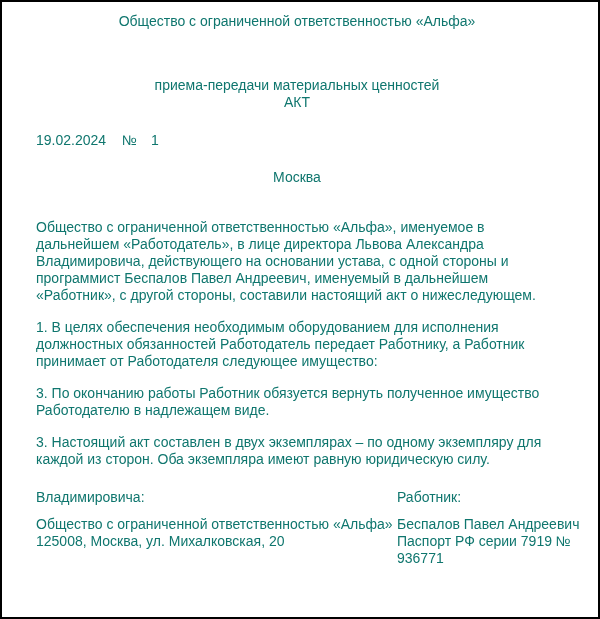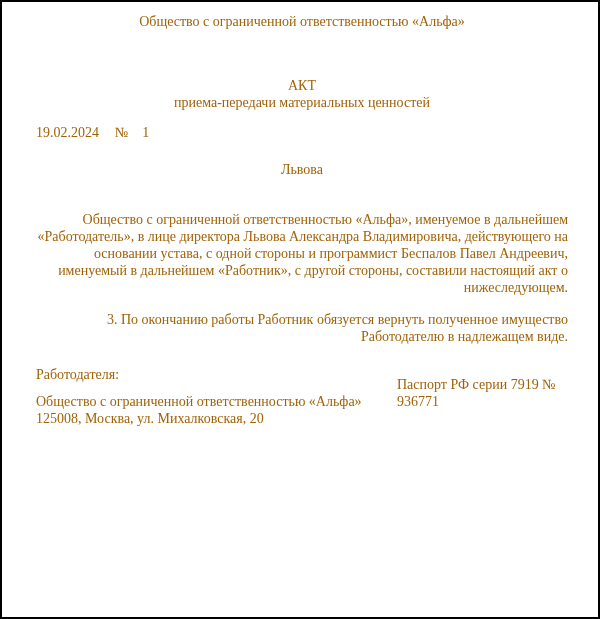--- a/index.html
+++ b/index.html
@@ -8,73 +8,77 @@
     background: #ffffff;
   }
   .page {
     position: relative;
     width: 600px;
     height: 619px;
     box-sizing: border-box;
     border: 2px solid #000000;
     background: #ffffff;
     overflow: hidden;
-    font-family: Liberation Serif, serif;
+    font-family: Liberation Sans, sans-serif;
     font-size: 14px;
     line-height: 17px;
-    color: #a16207;
-    padding: 11px 30px 0 34px;
+    color: #0f766e;
+    padding: 11px 40px 0 34px;
   }
   .center { text-align: center; }
   .title-block { margin-top: 47px; }
-  .date-row { margin-top: 13px; }
+  .date-row { margin-top: 21px; }
   .num-sign { margin-left: 16px; }
   .num { margin-left: 14px; }
   .city { margin-top: 20px; }
-  .para { margin: 15px 0 0 0; text-align: right; }
+  .para { margin: 15px 0 0 0; }
   .p-first { margin-top: 33px; }
   .sig { margin-top: 21px; display: flex; }
   .sig-col { flex: none; }
   .sig-left { width: 345px; }
   .sig-right { margin-left: 16px; flex: 1; min-width: 0; }
   .sig-lines { margin-top: 10px; }
   .sig-line { white-space: nowrap; }
 </style>
 </head>
 <body>
 
 <div class="page">
 
   <div class="center">
     <div>Общество с ограниченной ответственностью «Альфа»</div>
   </div>
 
   <div class="center title-block">
+    <div>приема-передачи материальных ценностей</div>
     <div>АКТ</div>
-    <div>приема-передачи материальных ценностей</div>
   </div>
 
   <div class="date-row">
     <span>19.02.2024</span><span class="num-sign">№</span><span class="num">1</span>
   </div>
 
-  <div class="center city">Львова</div>
+  <div class="center city">Москва</div>
 
   <p class="para p-first">Общество с ограниченной ответственностью «Альфа», именуемое в дальнейшем «Работодатель», в лице директора Львова Александра Владимировича, действующего на основании устава, с одной стороны и программист Беспалов Павел Андреевич, именуемый в дальнейшем «Работник», с другой стороны, составили настоящий акт о нижеследующем.</p>
+  <p class="para">1. В целях обеспечения необходимым оборудованием для исполнения должностных обязанностей Работодатель передает Работнику, а Работник принимает от Работодателя следующее имущество:</p>
   <p class="para">3. По окончанию работы Работник обязуется вернуть полученное имущество Работодателю в надлежащем виде.</p>
+  <p class="para">3. Настоящий акт составлен в двух экземплярах – по одному экземпляру для каждой из сторон. Оба экземпляра имеют равную юридическую силу.</p>
 
   <div class="sig">
     <div class="sig-col sig-left">
-      <div class="sig-label">Работодателя:</div>
+      <div class="sig-label">Владимировича:</div>
       <div class="sig-lines">
         <div class="sig-line">Общество с ограниченной ответственностью «Альфа»</div>
         <div class="sig-line">125008, Москва, ул. Михалковская, 20</div>
       </div>
     </div>
     <div class="sig-col sig-right">
+      <div class="sig-label">Работник:</div>
       <div class="sig-lines">
+        <div class="sig-line">Беспалов Павел Андреевич</div>
         <div class="sig-line">Паспорт РФ серии 7919 №</div>
         <div class="sig-line">936771</div>
       </div>
     </div>
   </div>
 
 </div>
 
 </body></html>

